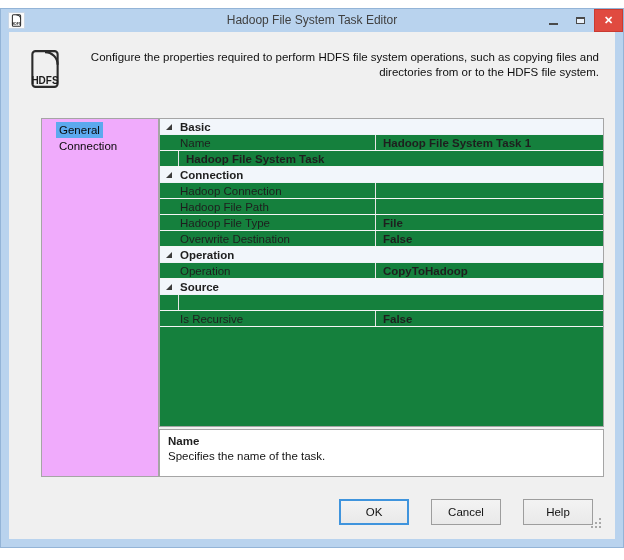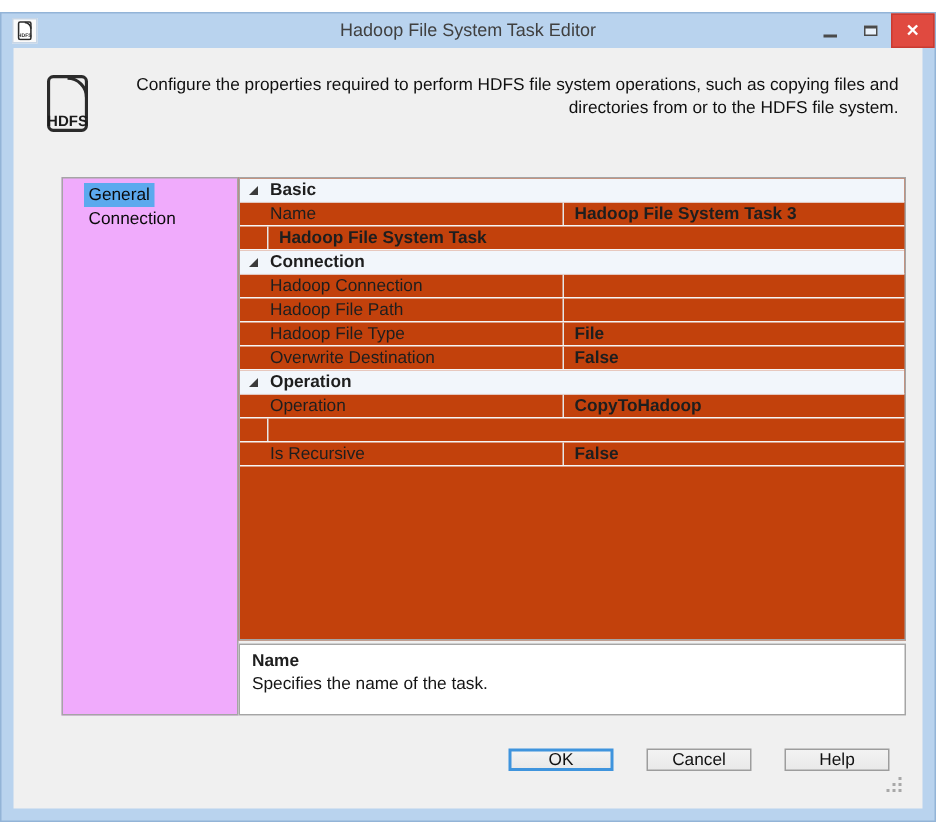--- a/index.html
+++ b/index.html
@@ -51,21 +51,21 @@
     position:absolute;left:16px;top:86px;width:118px;height:359px;
     background:#f0abfc;border:1px solid #a5a5a5;box-sizing:border-box;
     padding:3px 0 0 14px;
     margin-left:16px;
   }
   .nav-item{font-size:11.5px;line-height:16px;padding:0 3px;width:max-content;color:#0a0a0a;}
   .nav-item.selected{background:#5ca9ee;}
   
   .grid{
     position:absolute;left:150px;top:86px;width:445px;height:309px;
-    background:#c2410c;border:1px solid #a5a5a5;box-sizing:border-box;
+    background:#15803d;border:1px solid #a5a5a5;box-sizing:border-box;
     overflow:hidden;
   }
   .row{
     display:flex;align-items:center;height:16px;box-sizing:border-box;
     font-size:11.5px;border-bottom:1px solid #f5f5f5;
   }
   .row .gutter{width:18px;display:flex;align-items:center;justify-content:center;flex:none;}
   .tri{display:inline-block;width:0;height:0;border-left:6px solid transparent;border-bottom:6px solid #3b3b3b;}
   .row .pname{flex:1;padding-left:2px;white-space:nowrap;overflow:hidden;}
   .row .pval{
@@ -77,21 +77,21 @@
   
   .detail{
     position:absolute;left:150px;top:397px;width:445px;height:48px;
     background:#ffffff;border:1px solid #a5a5a5;box-sizing:border-box;
     padding:4px 8px;
   }
   .detail-title{font-size:11.5px;font-weight:bold;line-height:15px;}
   .detail-desc{font-size:11.5px;line-height:15px;color:#151515;}
   
   .btn{
-    position:absolute;top:467px;width:70px;height:15px;box-sizing:border-box;
+    position:absolute;top:467px;width:70px;height:26px;box-sizing:border-box;
     background:linear-gradient(#f3f3f3,#e9e9e9);border:1px solid #9d9d9d;
     font-size:11.5px;color:#111;display:flex;align-items:center;justify-content:center;
   }
   .btn.focused{border:2px solid #3f94dd;}
   .btn-ok{left:330px;}
   .btn-cancel{left:422px;}
   .btn-help{left:514px;}
   
   .grip{
     position:absolute;right:14px;bottom:11px;width:2px;height:2px;background:#a8a8a8;
@@ -145,21 +145,21 @@
 
       <div class="row cat">
         <span class="gutter">
             <i class="tri"></i>
           </span>
         <span class="pname">Basic</span>
       </div>
       <div class="row prop">
         <span class="gutter"></span>
         <span class="pname">Name</span>
-        <span class="pval">Hadoop File System Task 3</span>
+        <span class="pval">Hadoop File System Task 1</span>
       </div>
       <div class="row prop">
         <span class="gutter"></span>
         <span class="pval">Hadoop File System Task</span>
       </div>
 
       <div class="row cat">
         <span class="gutter">
             <i class="tri"></i>
           </span>
@@ -191,20 +191,26 @@
             <i class="tri"></i>
           </span>
         <span class="pname">Operation</span>
       </div>
       <div class="row prop">
         <span class="gutter"></span>
         <span class="pname">Operation</span>
         <span class="pval">CopyToHadoop</span>
       </div>
 
+      <div class="row cat">
+        <span class="gutter">
+            <i class="tri"></i>
+          </span>
+        <span class="pname">Source</span>
+      </div>
       <div class="row prop">
         <span class="gutter"></span>
         <span class="pval"></span>
       </div>
       <div class="row prop">
         <span class="gutter"></span>
         <span class="pname">Is Recursive</span>
         <span class="pval">False</span>
       </div>
 

